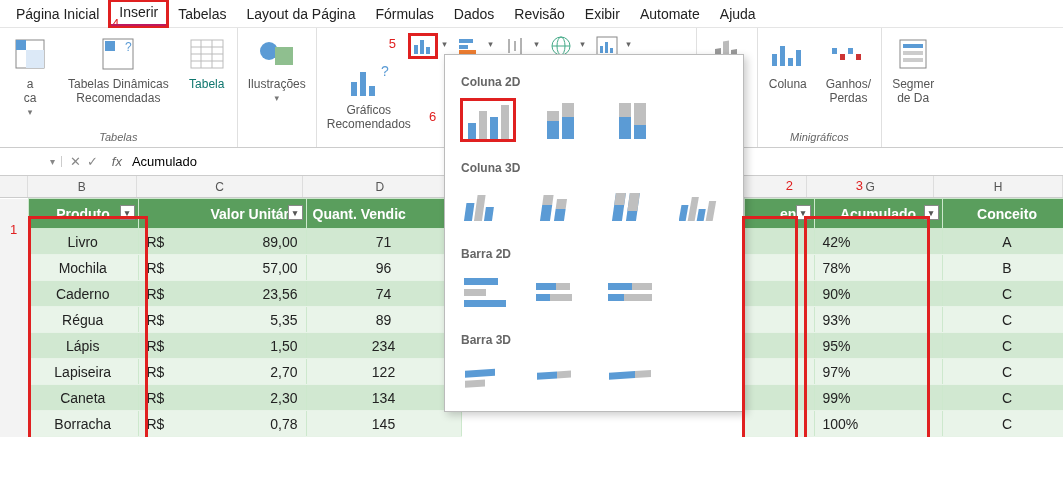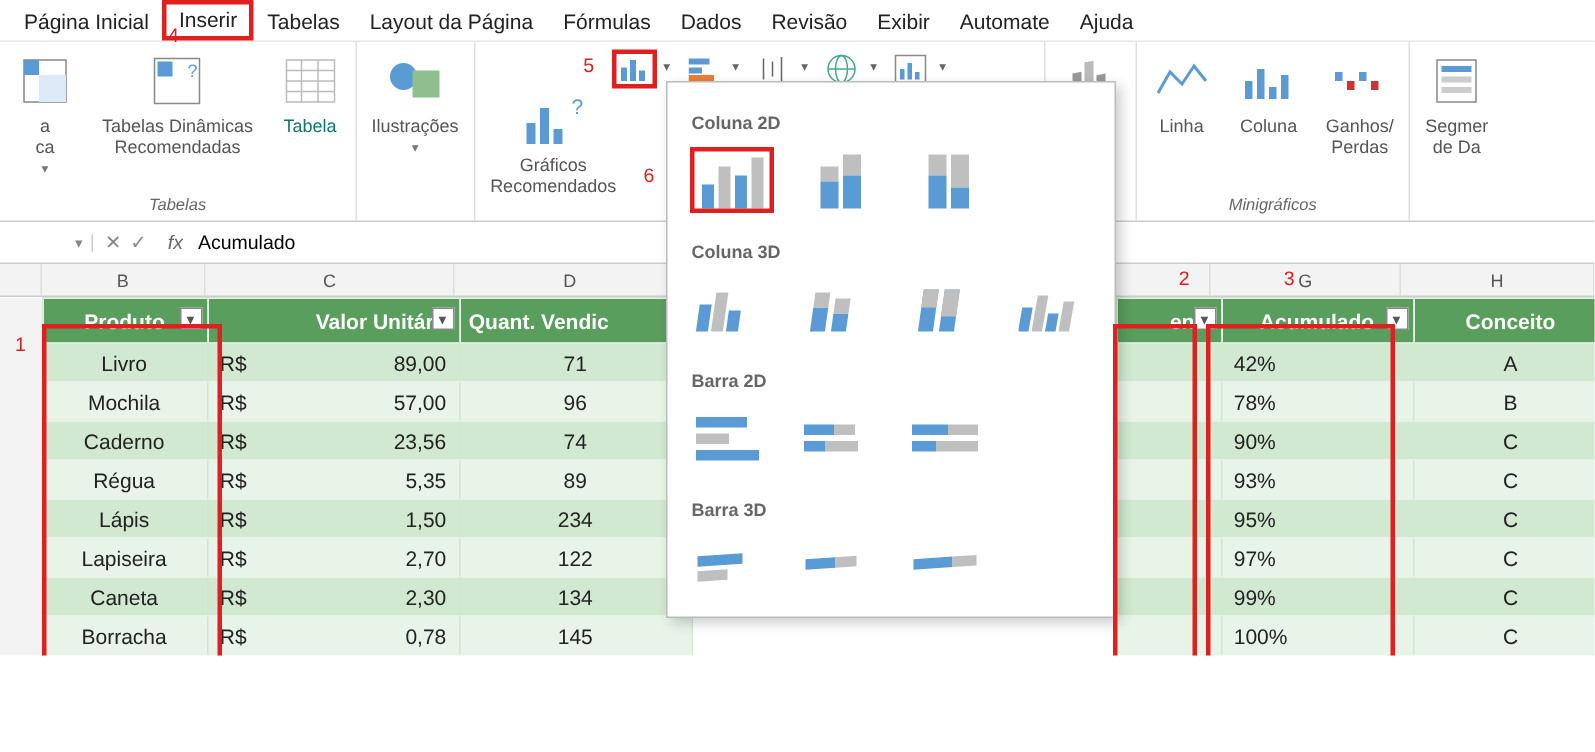--- a/index.html
+++ b/index.html
@@ -20,21 +20,21 @@
     padding: 0 6px;
     border-bottom: 1px solid #e5e5e5;
     font-size: 14px;
   }
   .menubar .item {
     padding: 4px 10px;
     cursor: pointer;
     position: relative;
   }
   .menubar .item.active {
-    border-bottom: 1px solid #be185d;
+    border-bottom: 4px solid #be185d;
   }
   .red-box {
     outline: 3px solid #e02020;
     outline-offset: -2px;
   }
   .annot {
     color: #e02020;
     font-size: 13px;
     position: absolute;
   }
@@ -351,28 +351,20 @@
         <span style="white-space:pre-line">Mapa
 3D</span>
         <span class="tiny-drop">▾</span>
       </div>
     </div>
     <div class="foot">Tours</div>
   </div>
 
   <div class="rgroup">
     <div class="body">
-      <div class="rbtn">
-        <div class="ico-big">
-          <svg width="36" height="28">
-              <polyline points="2,22 10,8 18,16 26,4 34,14" fill="none" stroke="#5b9bd5" stroke-width="2"></polyline>
-            </svg>
-        </div>
-        <span>Linha</span>
-      </div>
       <div class="rbtn">
         <div class="ico-big">
           <svg width="36" height="28">
               <rect x="2" y="14" width="5" height="12" fill="#5b9bd5"></rect>
               <rect x="10" y="6" width="5" height="20" fill="#5b9bd5"></rect>
               <rect x="18" y="18" width="5" height="8" fill="#5b9bd5"></rect>
               <rect x="26" y="10" width="5" height="16" fill="#5b9bd5"></rect>
             </svg>
         </div>
         <span>Coluna</span>

